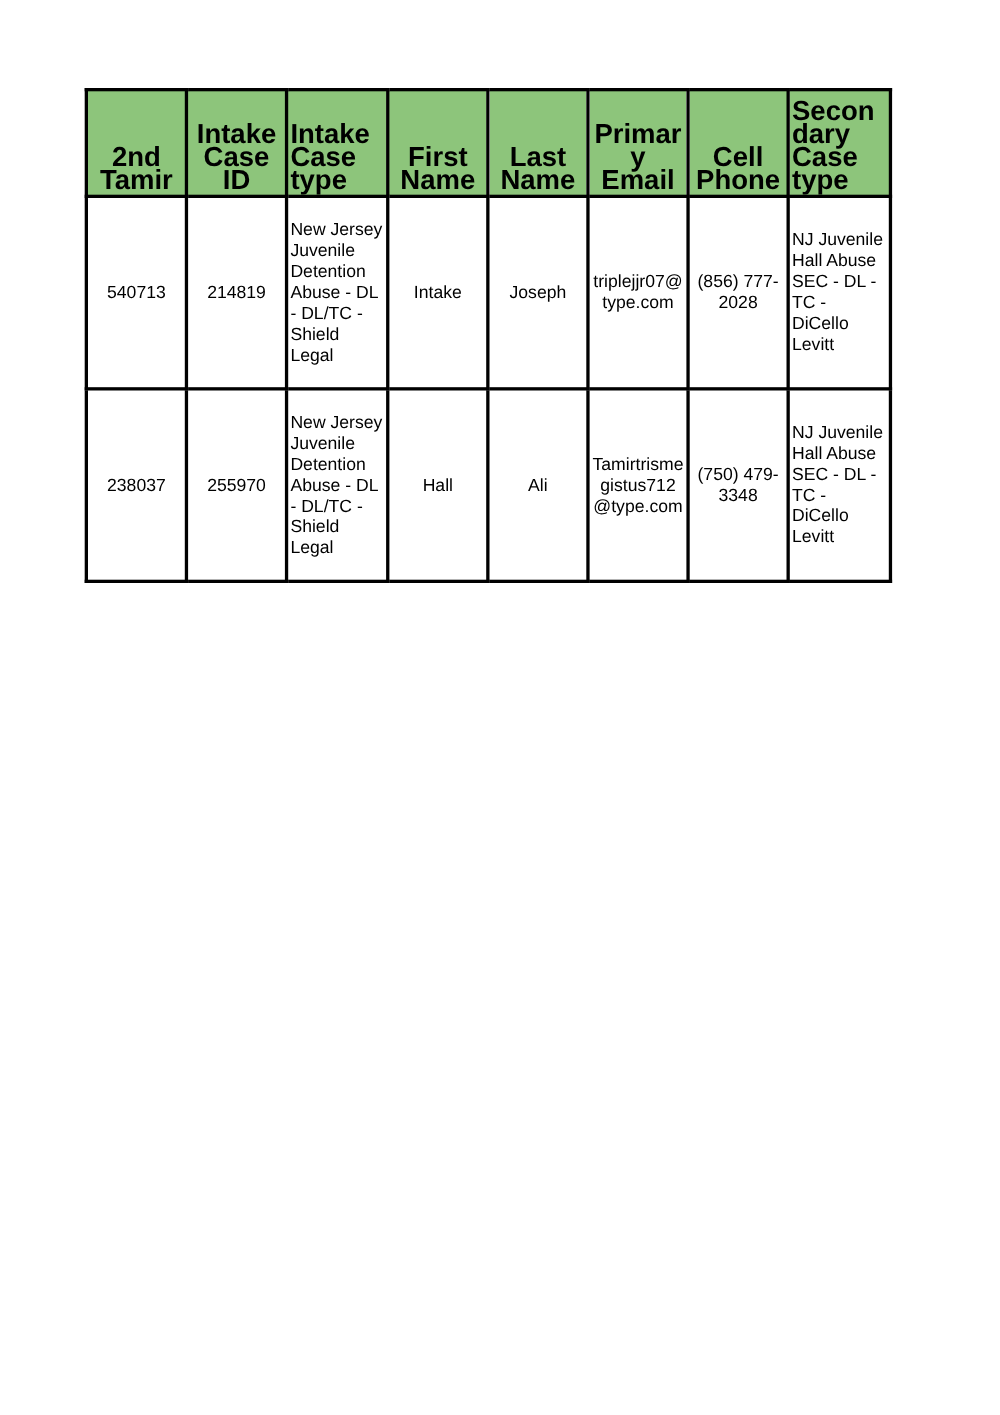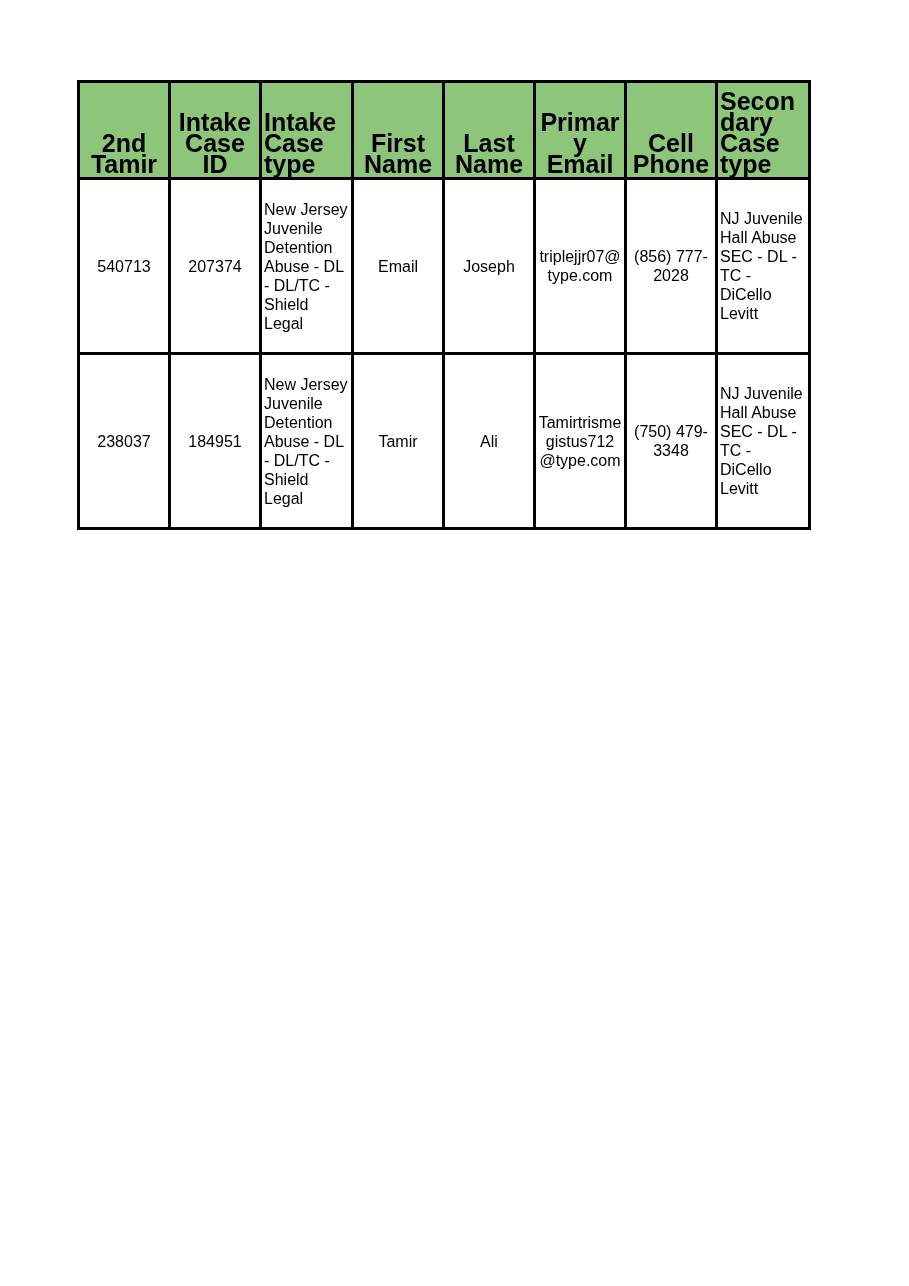--- a/index.html
+++ b/index.html
@@ -84,33 +84,33 @@
         <th>First Name</th>
         <th>Last Name</th>
         <th>Primary Email</th>
         <th>Cell Phone</th>
         <th class="align-left col-secondary">Secondary Case type</th>
       </tr>
     </thead>
     <tbody>
       <tr>
         <td>540713</td>
-        <td>207374</td>
+        <td>214819</td>
         <td class="align-left">New Jersey Juvenile Detention Abuse - DL - DL/TC - Shield Legal</td>
-        <td>Email</td>
+        <td>Intake</td>
         <td>Joseph</td>
         <td>triplejjr07@type.com</td>
         <td>(856) 777-2028</td>
         <td class="align-left">NJ Juvenile Hall Abuse SEC - DL - TC - DiCello Levitt</td>
       </tr>
       <tr>
         <td>238037</td>
-        <td>184951</td>
+        <td>255970</td>
         <td class="align-left">New Jersey Juvenile Detention Abuse - DL - DL/TC - Shield Legal</td>
-        <td>Tamir</td>
+        <td>Hall</td>
         <td>Ali</td>
         <td>Tamirtrismegistus712@type.com</td>
         <td>(750) 479-3348</td>
         <td class="align-left">NJ Juvenile Hall Abuse SEC - DL - TC - DiCello Levitt</td>
       </tr>
     </tbody>
   </table>
 </div>
 
 </body></html>

